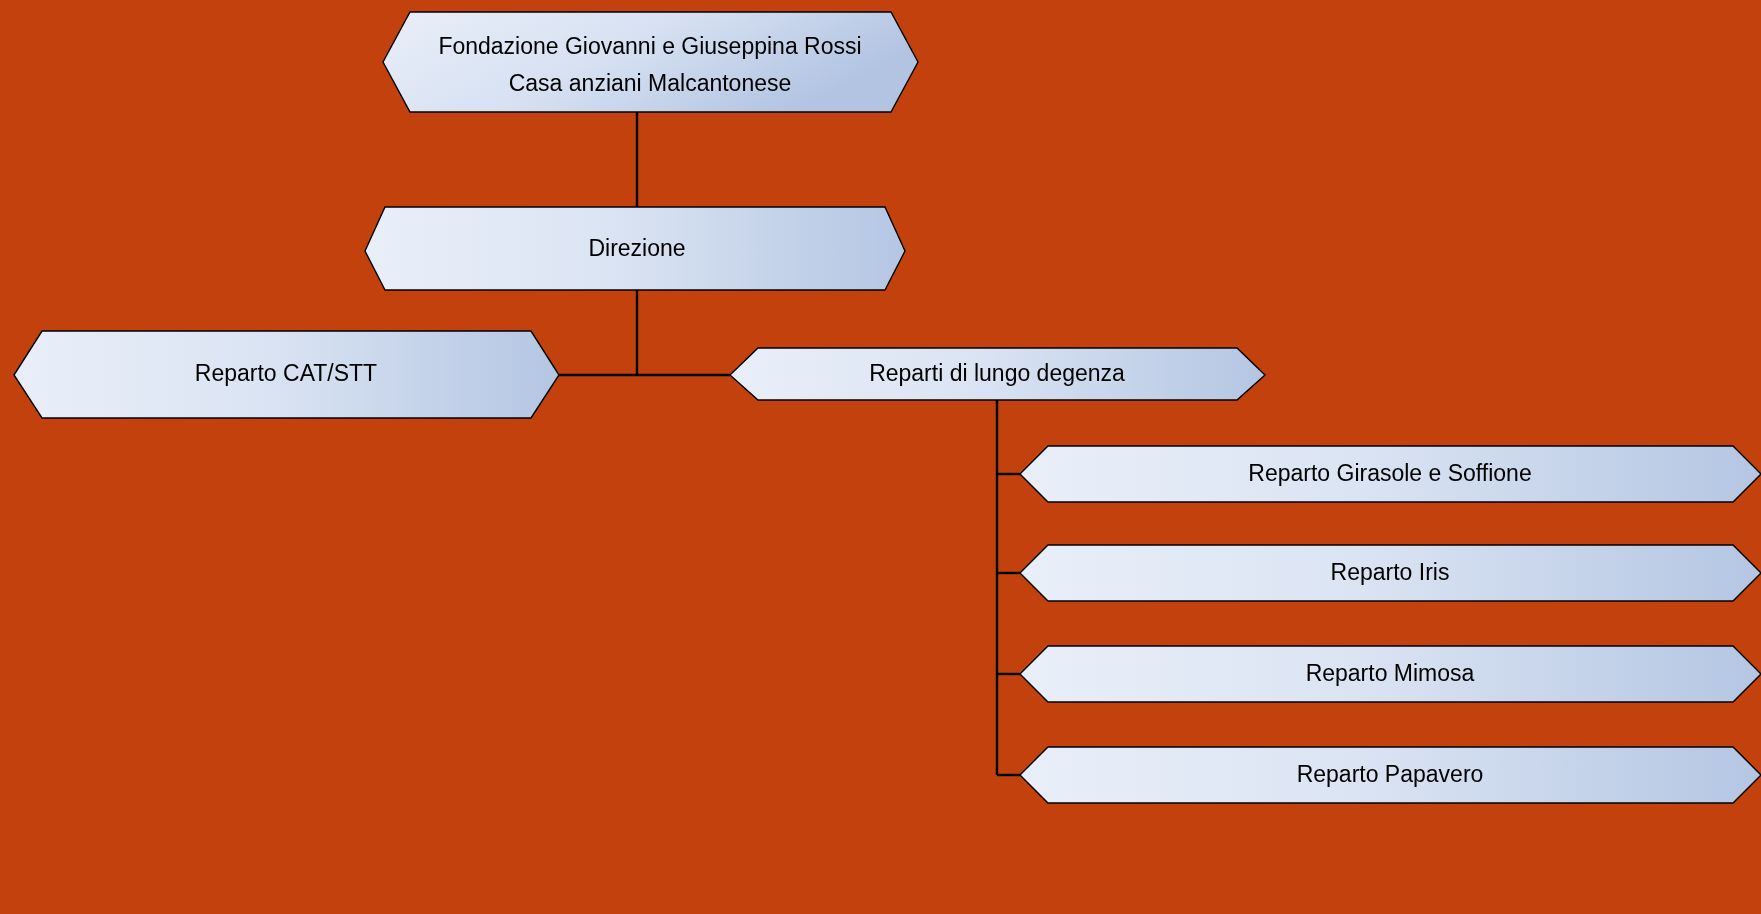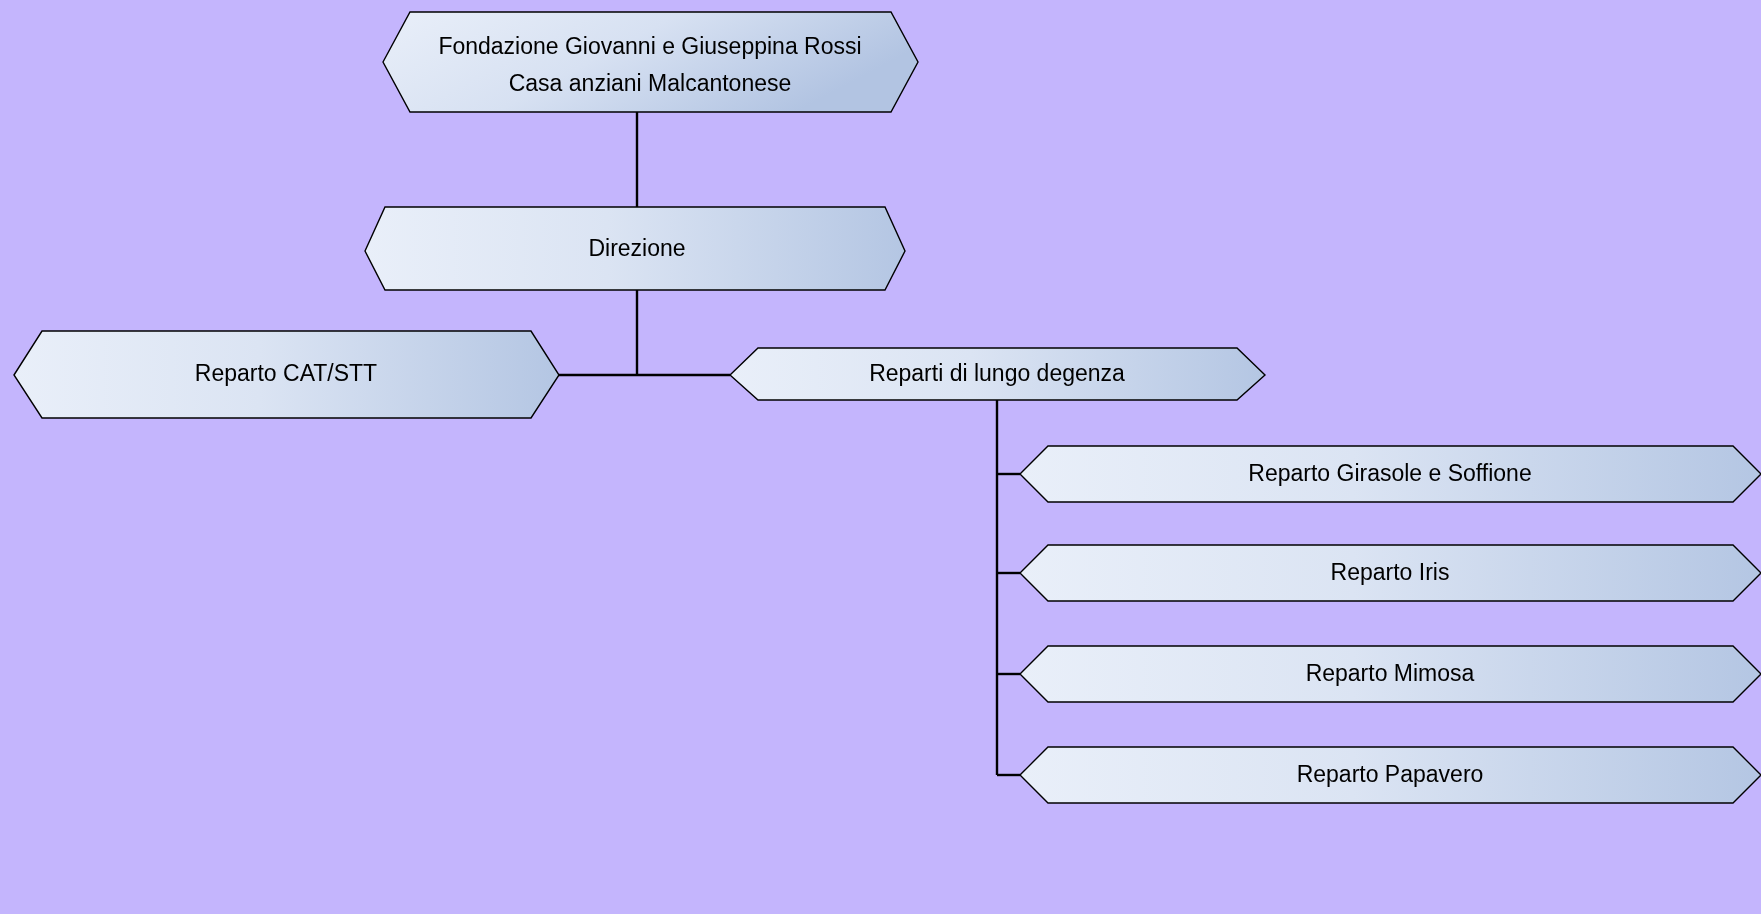--- a/index.html
+++ b/index.html
@@ -7,21 +7,21 @@
     padding: 0;
     background: #ffffff;
   }
   body {
     font-family: "Liberation Sans", sans-serif;
   }
   #canvas {
     position: relative;
     width: 1761px;
     height: 914px;
-    background: #c4b5fd;
+    background: #c2410c;
     overflow: hidden;
   }
   #diagram-svg {
     position: absolute;
     left: 0;
     top: 0;
     width: 1761px;
     height: 914px;
   }
   .node-label {

